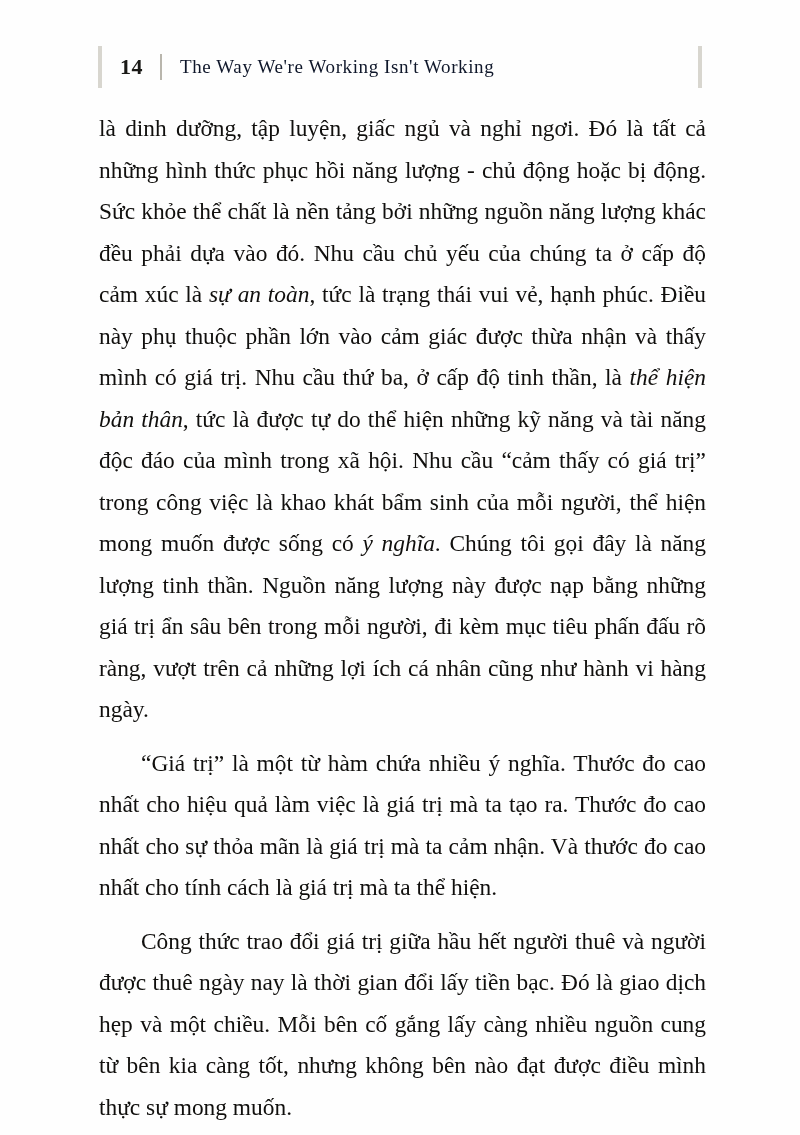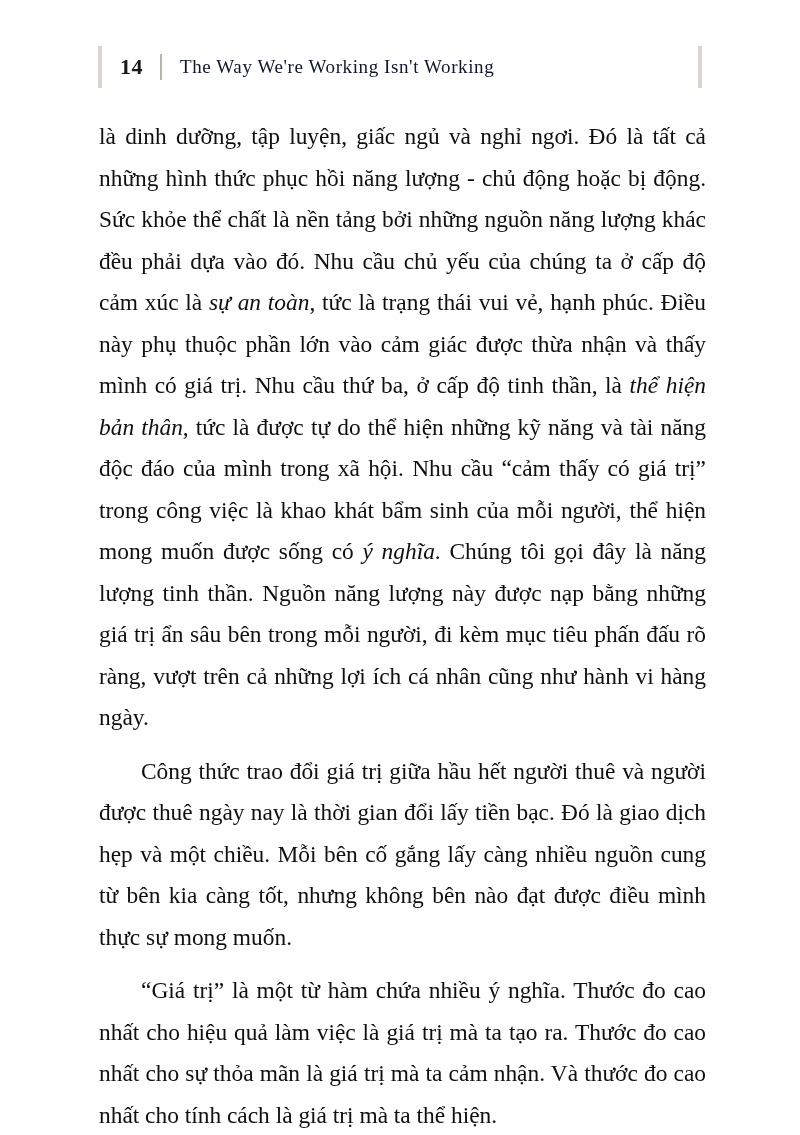--- a/index.html
+++ b/index.html
@@ -74,21 +74,21 @@
     position: absolute;
     top: 108px;
     left: 99px;
     width: 607px;
   }
   .para {
     font-size: 23.4px;
     line-height: 41.5px;
     text-align: justify;
     text-justify: inter-word;
-    margin: 8px 0 0 0;
+    margin: 0 0 0 0;
     color: #100f0d;
     -webkit-hyphens: none;
     hyphens: none;
   }
   .para + .para {
     margin-top: 12px;
     text-indent: 42px;
   }
   .para i, .para em {
     font-style: italic;
@@ -102,17 +102,17 @@
   <div class="running-head">
     <div class="rh-rule-left"></div>
     <div class="rh-page-number">14</div>
     <div class="rh-divider"></div>
     <div class="rh-title">The Way We're Working Isn't Working</div>
     <div class="rh-rule-right"></div>
   </div>
 
   <div class="body-text">
     <p class="para"><span>là dinh dưỡng, tập luyện, giấc ngủ và nghỉ ngơi. Đó là tất cả những hình thức phục hồi năng lượng - chủ động hoặc bị động. Sức khỏe thể chất là nền tảng bởi những nguồn năng lượng khác đều phải dựa vào đó. Nhu cầu chủ yếu của chúng ta ở cấp độ cảm xúc là </span><em>sự an toàn</em><span>, tức là trạng thái vui vẻ, hạnh phúc. Điều này phụ thuộc phần lớn vào cảm giác được thừa nhận và thấy mình có giá trị. Nhu cầu thứ ba, ở cấp độ tinh thần, là </span><em>thể hiện bản thân</em><span>, tức là được tự do thể hiện những kỹ năng và tài năng độc đáo của mình trong xã hội. Nhu cầu “cảm thấy có giá trị” trong công việc là khao khát bẩm sinh của mỗi người, thể hiện mong muốn được sống có </span><em>ý nghĩa</em><span>. Chúng tôi gọi đây là năng lượng tinh thần. Nguồn năng lượng này được nạp bằng những giá trị ẩn sâu bên trong mỗi người, đi kèm mục tiêu phấn đấu rõ ràng, vượt trên cả những lợi ích cá nhân cũng như hành vi hàng ngày.</span></p>
+    <p class="para"><span>“Giá trị” là một từ hàm chứa nhiều ý nghĩa. Thước đo cao nhất cho hiệu quả làm việc là giá trị mà ta tạo ra. Thước đo cao nhất cho sự thỏa mãn là giá trị mà ta cảm nhận. Và thước đo cao nhất cho tính cách là giá trị mà ta thể hiện.</span></p>
     <p class="para"><span>Công thức trao đổi giá trị giữa hầu hết người thuê và người được thuê ngày nay là thời gian đổi lấy tiền bạc. Đó là giao dịch hẹp và một chiều. Mỗi bên cố gắng lấy càng nhiều nguồn cung từ bên kia càng tốt, nhưng không bên nào đạt được điều mình thực sự mong muốn.</span></p>
-    <p class="para"><span>“Giá trị” là một từ hàm chứa nhiều ý nghĩa. Thước đo cao nhất cho hiệu quả làm việc là giá trị mà ta tạo ra. Thước đo cao nhất cho sự thỏa mãn là giá trị mà ta cảm nhận. Và thước đo cao nhất cho tính cách là giá trị mà ta thể hiện.</span></p>
   </div>
 
 </div>
 
 </body></html>

